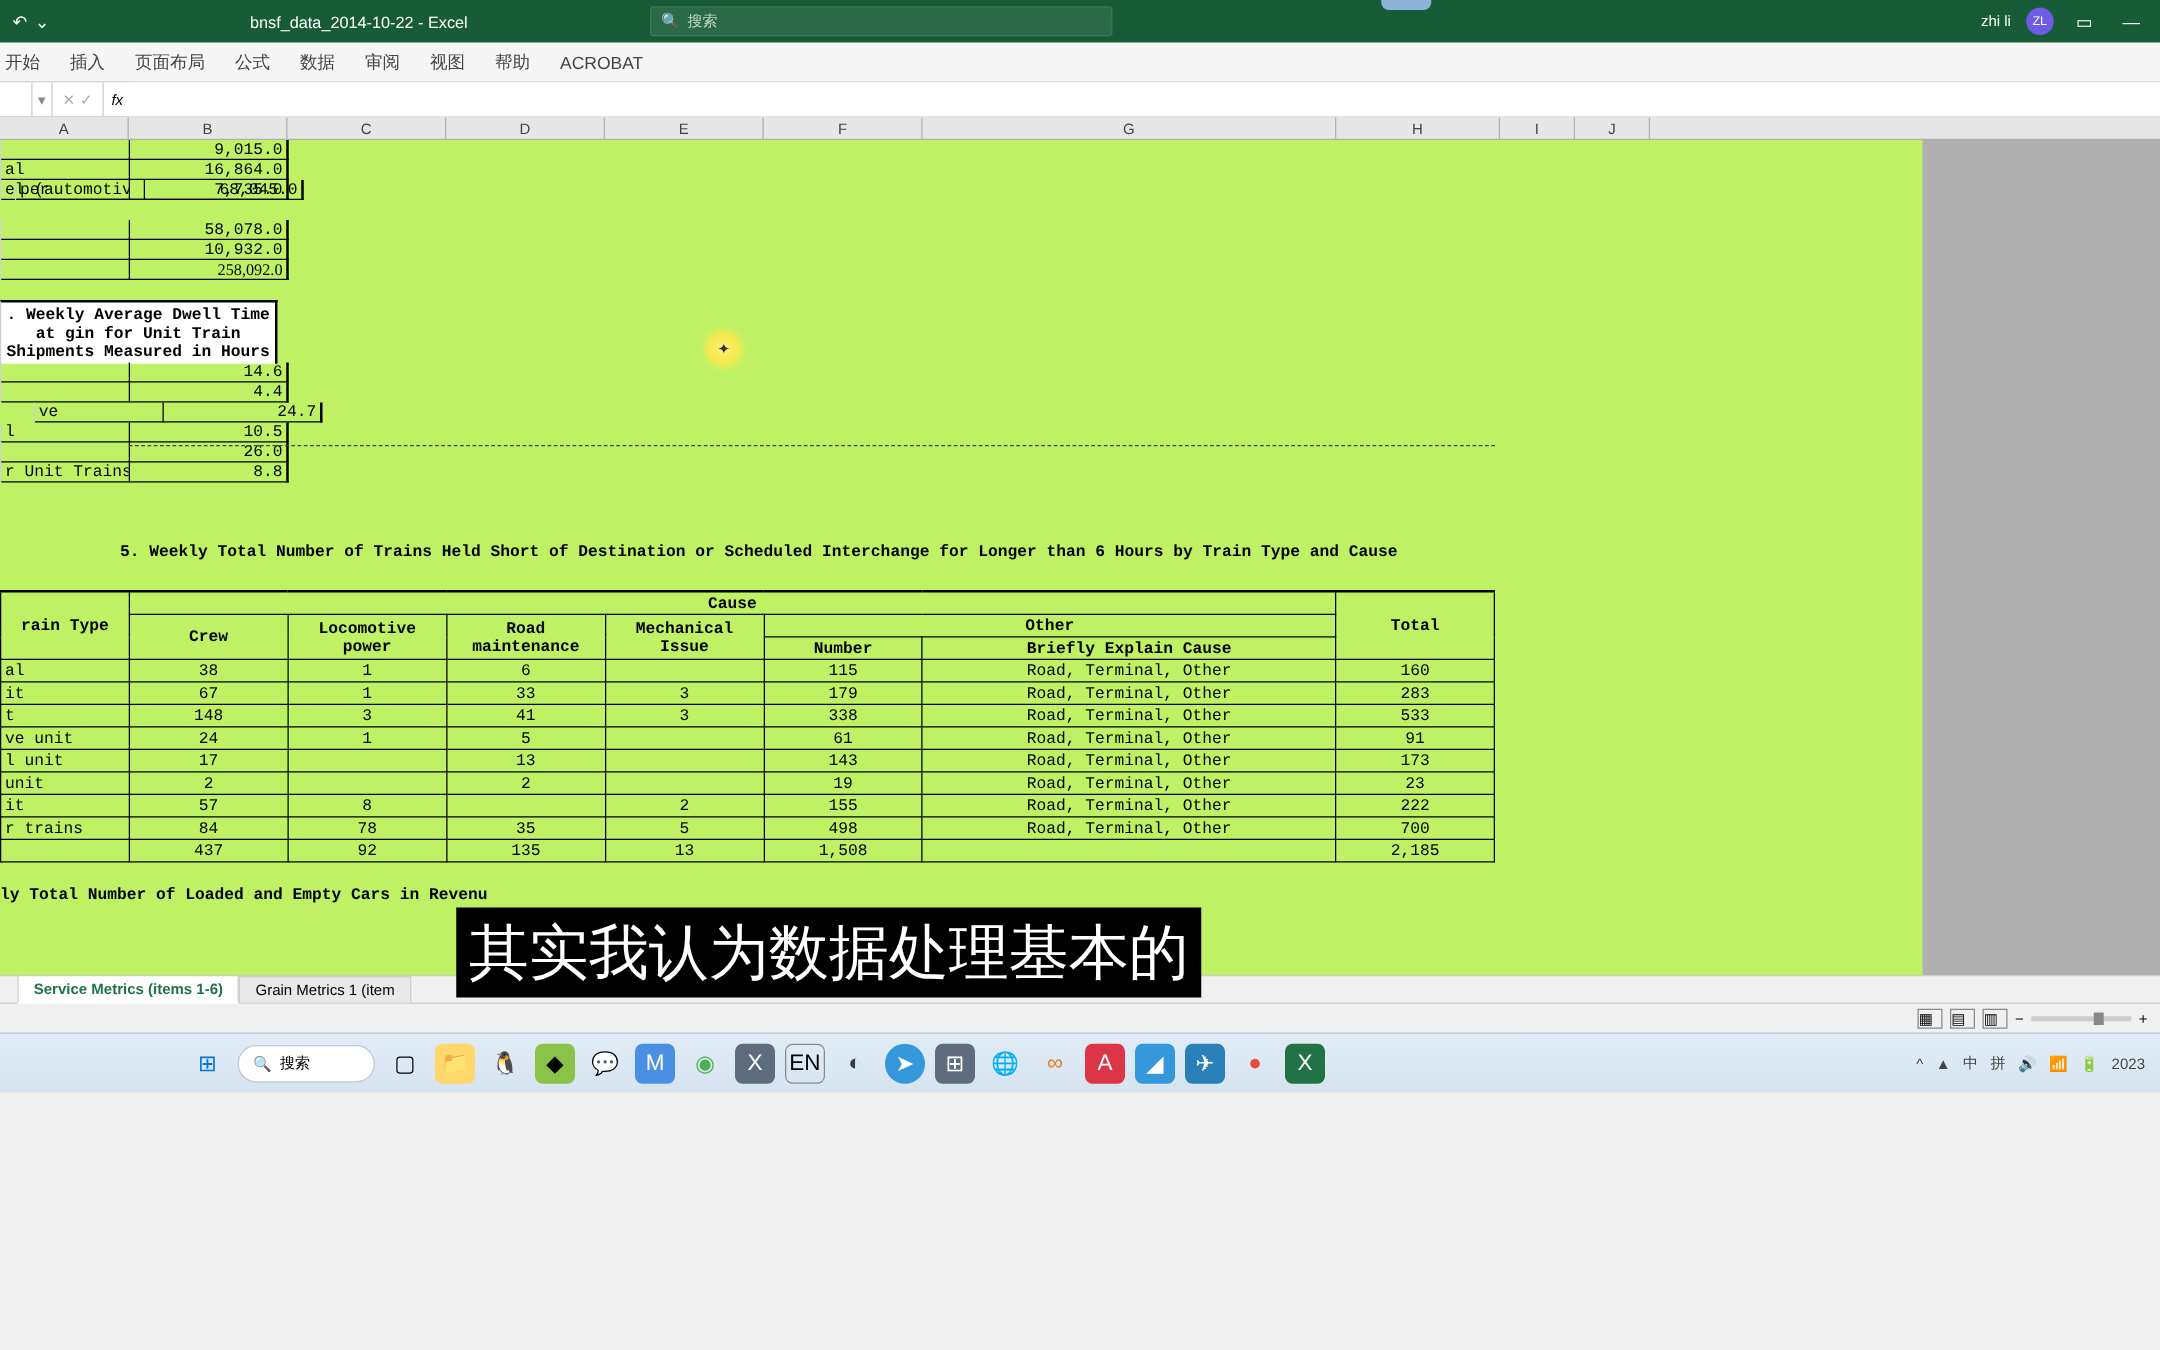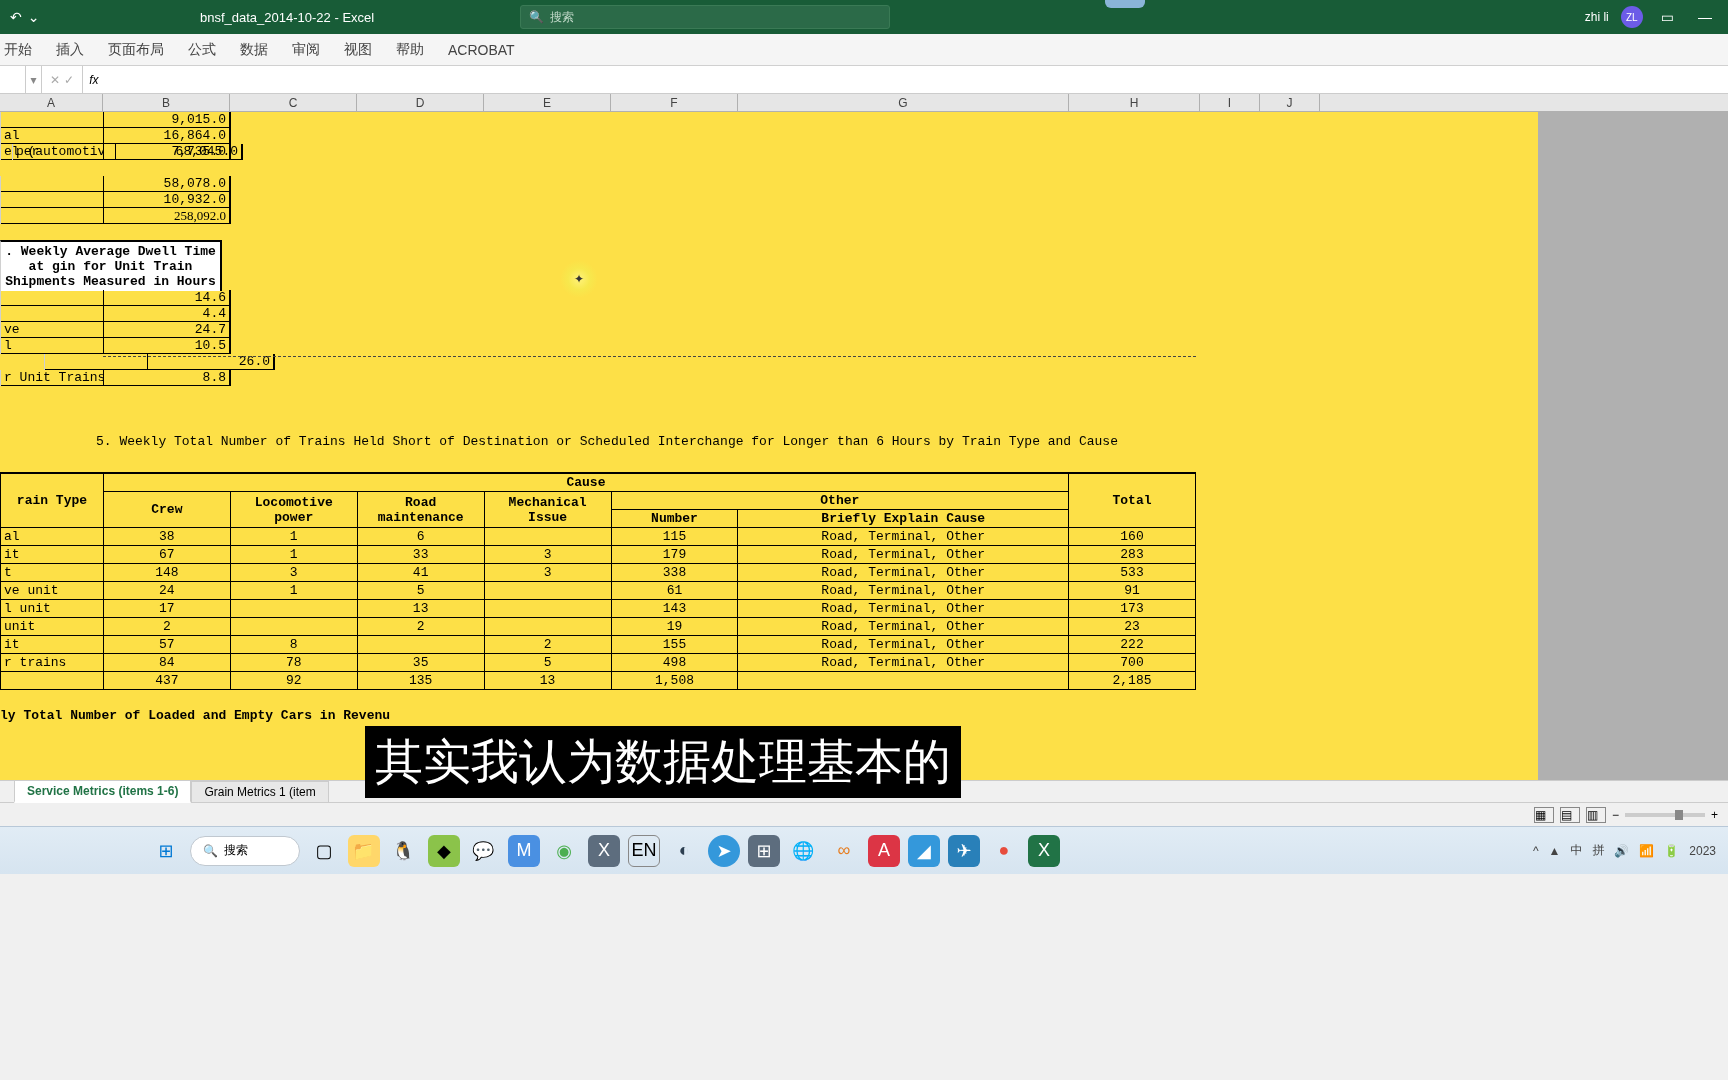--- a/index.html
+++ b/index.html
@@ -109,21 +109,21 @@
 .colh {
   border-right: 1px solid #b0b0b0;
   text-align: center;
   font-size: 12px;
   line-height: 18px;
   color: #444;
 }
 
 
 .grid-area {
-  background: #fde047;
+  background: #bef264;
   position: relative;
   height: 668px;
 }
 .gray-right {
   position: absolute;
   right: 0;
   top: 0;
   width: 190px;
   height: 100%;
   background: #b0b0b0;
@@ -157,21 +157,21 @@
   text-align: center;
   border-top: 2px solid #000;
   border-left: 1px solid #d0d0d0;
   border-right: 2px solid #000;
   padding: 2px;
   background: #fff;
 }
 
 .table5-title {
   position: absolute;
-  font-weight: normal;
+  font-weight: bold;
   font-family: "Courier New", monospace;
 }
 
 .dashed-line {
   position: absolute;
   left: 103px;
   width: 1093px;
   border-top: 1.5px dashed #444;
 }
 
@@ -377,29 +377,29 @@
       </div>
       <div class="section-header" style="top: 128px;">. Weekly Average Dwell Time at gin for Unit Train Shipments Measured in Hours</div>
       <div class="row" style="position: absolute; top: 178px; width: 100%;">
         <div class="ca brd-r brd-b" style="border-right-color: rgb(0, 0, 0);"></div>
         <div class="cb brd-b" style="border-right: 2px solid rgb(0, 0, 0);">14.6</div>
       </div>
       <div class="row" style="position: absolute; top: 194px; width: 100%;">
         <div class="ca brd-r brd-b" style="border-right-color: rgb(0, 0, 0);"></div>
         <div class="cb brd-b" style="border-right: 2px solid rgb(0, 0, 0);">4.4</div>
       </div>
-      <div class="row" style="position: absolute; top: 210px; width: 100%;">
+      <div class="row" style="position: absolute; top: 210px; width: 100%; margin-left: 27px;">
         <div class="ca brd-r brd-b" style="border-right-color: rgb(0, 0, 0);">ve</div>
         <div class="cb brd-b" style="border-right: 2px solid rgb(0, 0, 0);">24.7</div>
       </div>
       <div class="row" style="position: absolute; top: 226px; width: 100%;">
         <div class="ca brd-r brd-b" style="border-right-color: rgb(0, 0, 0);">l</div>
         <div class="cb brd-b" style="border-right: 2px solid rgb(0, 0, 0);">10.5</div>
       </div>
-      <div class="row" style="position: absolute; top: 242px; width: 100%; margin-left: 44px;">
+      <div class="row" style="position: absolute; top: 242px; width: 100%;">
         <div class="ca brd-r brd-b" style="border-right-color: rgb(0, 0, 0);"></div>
         <div class="cb brd-b" style="border-right: 2px solid rgb(0, 0, 0);">26.0</div>
       </div>
       <div class="row" style="position: absolute; top: 258px; width: 100%;">
         <div class="ca brd-r brd-b" style="border-right-color: rgb(0, 0, 0);">r Unit Trains</div>
         <div class="cb brd-b" style="border-right: 2px solid rgb(0, 0, 0);">8.8</div>
       </div>
       <div class="dashed-line" style="top: 244px;"></div>
       <div class="table5-title" style="top: 322px; left: 96px;">5.  Weekly Total Number of Trains Held Short of Destination or Scheduled Interchange for Longer than 6 Hours by Train Type and Cause</div>
       <table class="table5" style="top:360px;border-collapse:collapse;">

